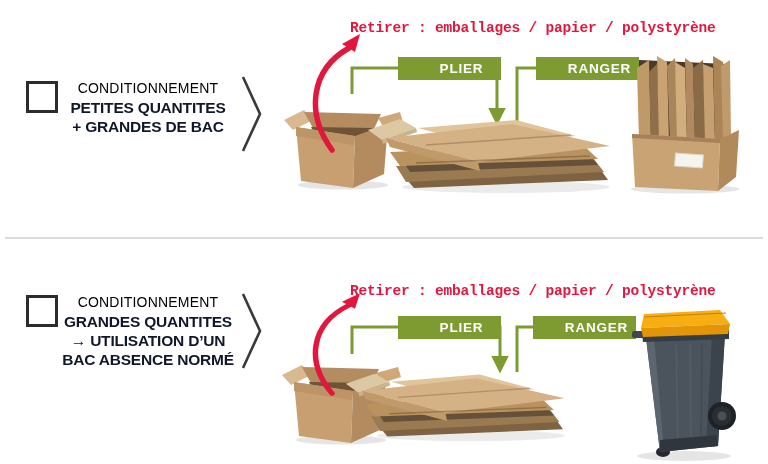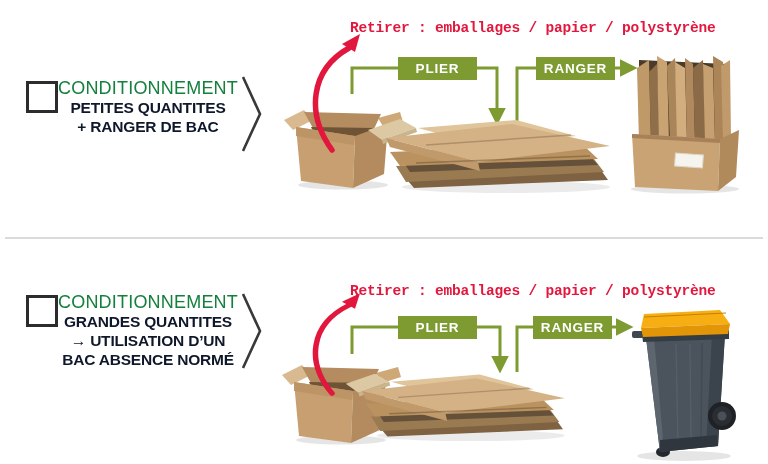--- a/index.html
+++ b/index.html
@@ -10,33 +10,33 @@
   .r2{top:232px;}
   .divider{position:absolute;left:5px;right:5px;top:237px;height:2px;background:#dadada;}
 
   
   .checkbox{position:absolute;left:26px;width:26px;height:26px;border:3px solid #2c2c2e;background:#fff;}
   .r1 .checkbox{top:81px;}
   .r2 .checkbox{top:63px;}
   .cond{position:absolute;left:52px;width:192px;text-align:center;}
   .r1 .cond{top:79px;}
   .r2 .cond{top:61px;}
-  .c1{font-size:18px;line-height:19px;color:#15803d;letter-spacing:.2px;}
+  .c1{font-size:14px;line-height:19px;color:#000000;letter-spacing:.2px;}
   .c2{font-size:15.5px;line-height:19px;font-weight:bold;color:#0f172a;letter-spacing:-.2px;}
 
   .chevron{position:absolute;left:241px;width:22px;height:78px;}
   .r1 .chevron{top:75px;}
   .r2 .chevron{top:60px;}
 
   
   .flow{position:absolute;left:0;top:0;width:768px;height:232px;}
 
   .step{position:absolute;width:79px;height:23px;background:#7d9b31;color:#ffffff;
         font-size:13.5px;font-weight:bold;letter-spacing:.8px;
-        display:flex;align-items:center;justify-content:center;}
+        display:flex;align-items:center;justify-content:center;padding-left:24px;}
   .r1 .plier{left:398px;top:57px;}
   .r1 .ranger{left:536px;top:57px;}
   .r2 .plier{left:398px;top:84px;}
   .r2 .ranger{left:533px;top:84px;}
 
   .retirer{position:absolute;left:350px;width:304px;text-align:center;color:#e2173d;
            font-size:14.5px;font-weight:bold;letter-spacing:-.2px;white-space:nowrap;font-family:Liberation Mono, monospace;}
   .r1 .retirer{top:20px;}
   .r2 .retirer{top:51px;}
 
@@ -71,21 +71,21 @@
       </defs>
       <path d="M352,94 V68 H497 V112" fill="none" stroke="#7d9b31" stroke-width="3" marker-end="url(#gar1)"></path>
       <path d="M517,124 V68 H624" fill="none" stroke="#7d9b31" stroke-width="3" marker-end="url(#gar1)"></path>
     </svg>
 
     <div class="checkbox"></div>
 
     <div class="cond">
       <div class="c1">CONDITIONNEMENT</div>
       <div class="c2">PETITES QUANTITES</div>
-      <div class="c2">+ RANGER DE BAC</div>
+      <div class="c2">+ GRANDES DE BAC</div>
     </div>
 
     <svg class="chevron" viewBox="0 0 22 78">
       <polyline points="2,2 19,39 2,76" fill="none" stroke="#39393c" stroke-width="2.6"></polyline>
     </svg>
 
     <svg class="boximg" viewBox="0 0 122 93">
       <ellipse cx="60" cy="88" rx="45" ry="4.5" fill="rgba(0,0,0,0.10)"></ellipse>
       <polygon points="1,23 21,13 30,23 10,33" fill="#d9ba90"></polygon>
       <polygon points="95,21 117,15 120,25 101,31" fill="#cfa877"></polygon>

